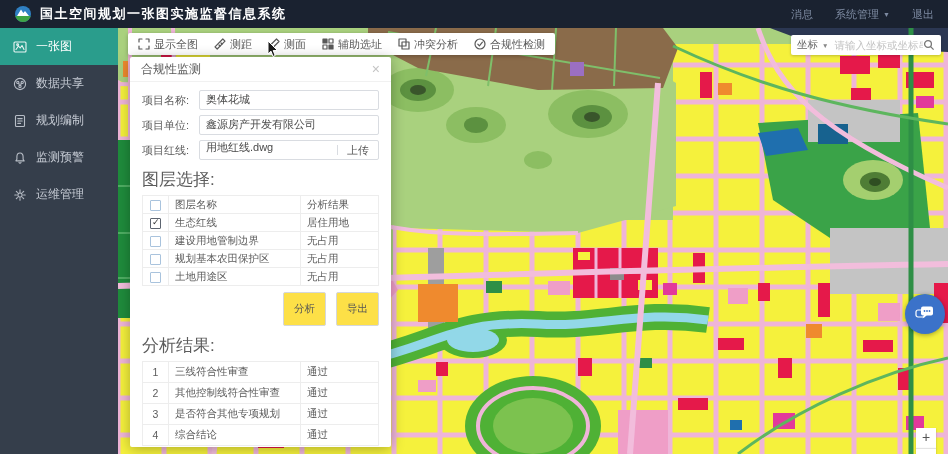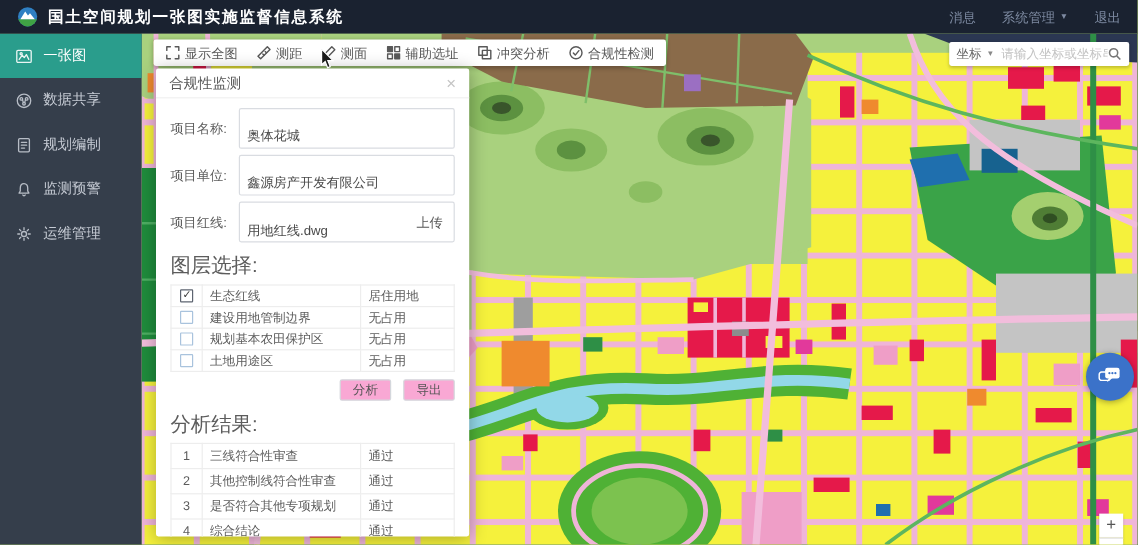--- a/index.html
+++ b/index.html
@@ -65,21 +65,21 @@
            border-radius:2px; box-shadow:0 2px 14px rgba(0,0,0,.3); z-index:30; display:flex;
            flex-direction:column; color:#5c5c5c; }
   .modal-head { height:25px; flex:none; display:flex; align-items:center; padding:0 11px;
                 font-size:12px; color:#595959; border-bottom:1px solid #f1f1f1;gap:20px; }
   .modal-close { margin-left:auto; color:#c4c4c4; font-size:14px; line-height:1; cursor:pointer; }
   .modal-body { flex:1; padding:8px 12px 0; overflow:hidden; }
 
   .frow { display:flex; align-items:center; margin-bottom:5px; }
   .flabel { width:57px; flex:none; font-size:11px; color:#5c5c5c; }
   .fbox { flex:1; min-width:0; height:20px; border:1px solid #d9dce1; border-radius:2px;
-          display:flex; align-items:flex-start; padding:16px 6px; font-size:11px; color:#4a4a4a;
+          display:flex; align-items:flex-end; padding:4px 6px; font-size:11px; color:#4a4a4a;
           position:relative; background:#fff; }
   input.fval { border:none; outline:none; flex:1; min-width:0; font-size:11px; color:#4a4a4a;
                font-family:inherit; background:transparent; }
   .sel-chevron { position:absolute; right:6px; color:#a9c6e6; font-size:9px; }
   .fbox.upload { padding-right:0; }
   .upload-btn { margin-left:auto; flex:none; height:100%; border-left:1px solid #d9dce1;
                 padding:0 9px; display:flex; align-items:center; color:#555; cursor:pointer; }
 
   .section-label { margin:8px 0 4px; font-size:17px; color:#5c5c5c; }
   table.dtable { width:100%; border-collapse:collapse; font-size:10.5px; color:#5c5c5c;
@@ -87,21 +87,21 @@
   .dtable td { border:1px solid #ededed; height:18px; padding:0 6px; overflow:hidden;
                white-space:nowrap; }
   .dtable td.ccol { width:26px; text-align:center; padding:0; }
   .dtable td.rcol { width:78px; }
   .cb { width:11px; height:11px; border:1px solid #a9c3dd; border-radius:1px; display:inline-block;
         background:#fff; position:relative; vertical-align:middle; cursor:pointer; }
   .cb.checked { border-color:#5d6470; }
   .cb .tick { position:absolute; top:-2px; left:1px; font-size:9px; color:#333; }
 
   .actions { display:flex; justify-content:flex-end; gap:10px; margin-top:6px; }
-  .btn { height:18px; padding:0 10px; border:1px solid #d4d7dc; border-radius:2px; background:#f9a8d4;
+  .btn { height:18px; padding:16px 10px; border:1px solid #d4d7dc; border-radius:2px; background:#fde047;
          font-size:10.5px; color:#555; display:inline-flex; align-items:center; cursor:pointer; }
 
   table.rtable td { height:21px; }
 
   
   .cursor { position:absolute; left:267px; top:41px; z-index:50; pointer-events:none; }
 </style>
 </head>
 <body>
 
@@ -429,20 +429,25 @@
         <span class="fbox upload">
           <span>用地红线.dwg</span>
           <span class="upload-btn">上传</span>
         </span>
       </div>
 
       <div class="section-label">图层选择:</div>
 
       <table class="dtable">
         <tbody>
+            <tr>
+          <td class="ccol"><span class="cb"></span></td>
+          <td>图层名称</td>
+          <td class="rcol">分析结果</td>
+        </tr>
         <tr>
           <td class="ccol"><span class="cb checked"><span class="tick">✓</span></span></td>
           <td>生态红线</td>
           <td class="rcol">居住用地</td>
         </tr>
         <tr>
           <td class="ccol"><span class="cb"></span></td>
           <td>建设用地管制边界</td>
           <td class="rcol">无占用</td>
         </tr>

